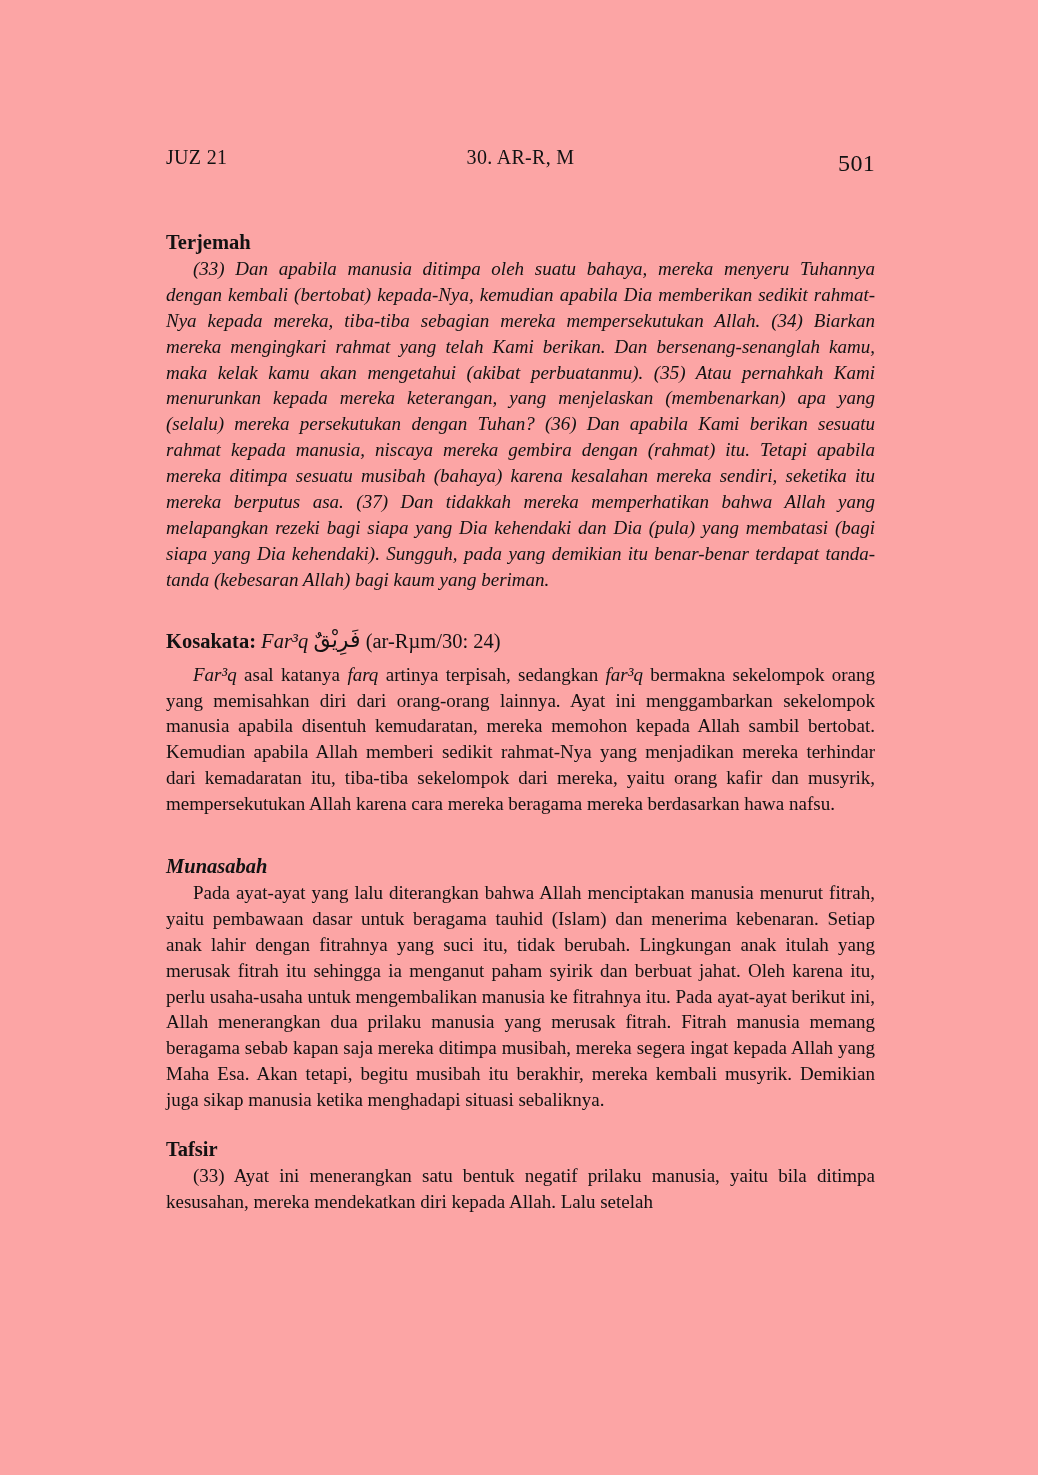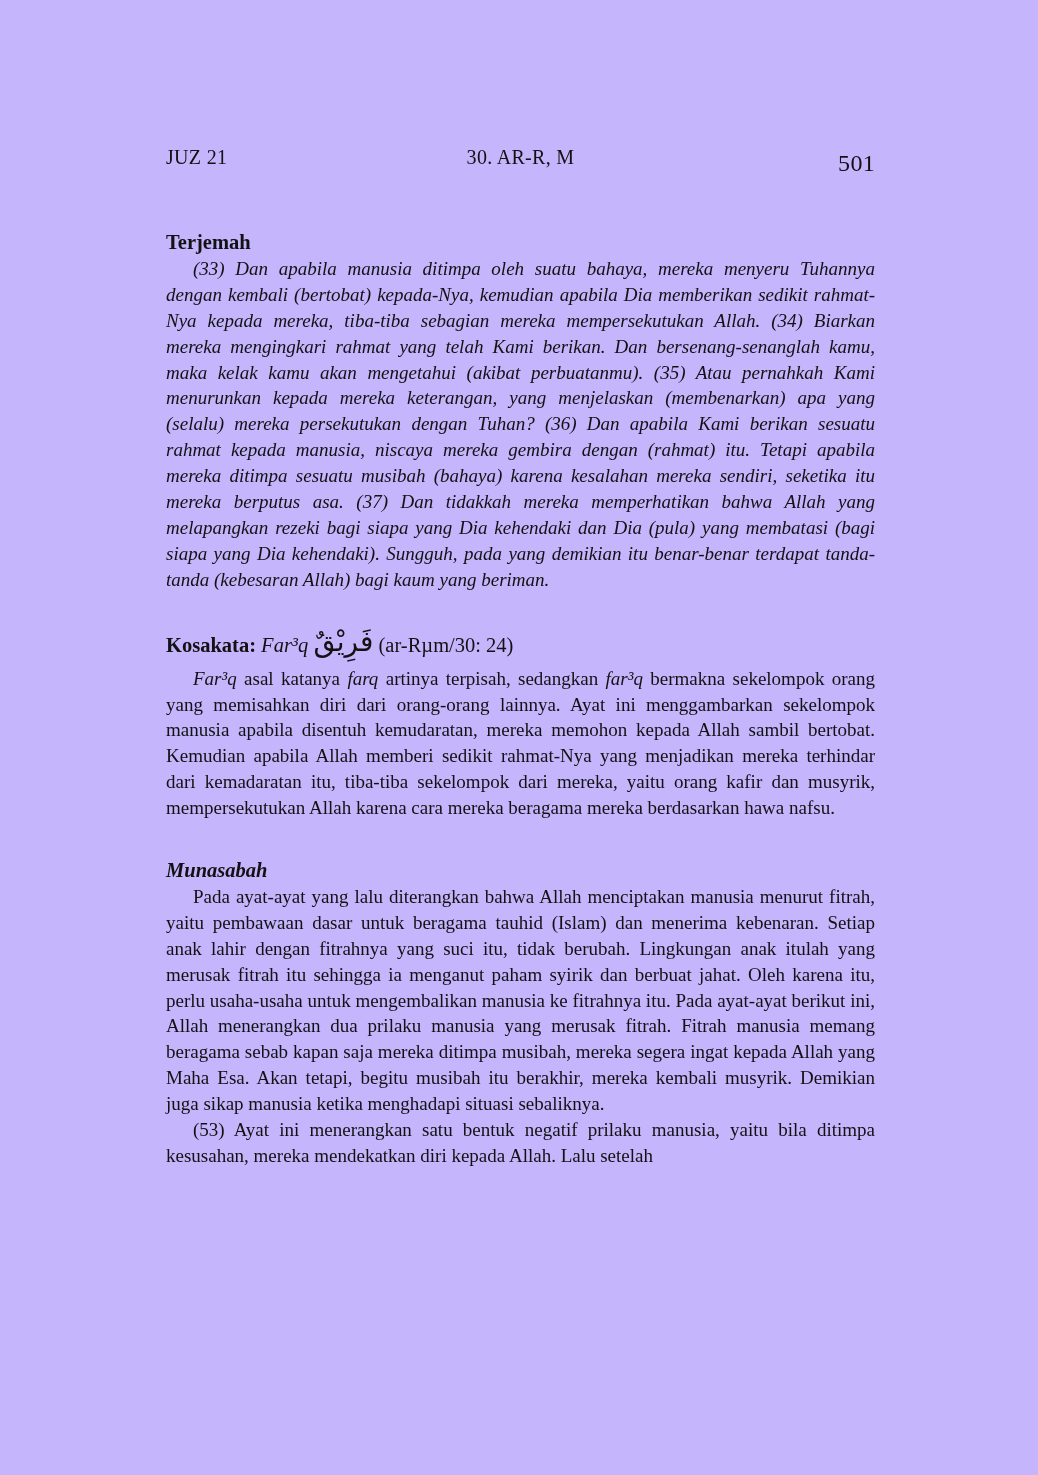--- a/index.html
+++ b/index.html
@@ -1,21 +1,21 @@
 <!DOCTYPE html>
 <html><head>
 <meta charset="utf-8">
 <style>
   * { box-sizing: border-box; }
   html, body { margin: 0; padding: 0; background: #e8e8e8; }
   .page {
     width: 1038px;
     height: 1475px;
     margin: 0 auto;
-    background: #c4b5fd;
+    background: #fca5a5;
     color: #121212;
     font-family: "Liberation Serif", serif;
     padding: 143px 163px 0 166px;
     overflow: hidden;
   }
   .page-header {
     display: grid;
     grid-template-columns: 1fr auto 1fr;
     align-items: baseline;
     font-size: 20px;
@@ -44,21 +44,21 @@
   .sec-terjemah { margin-top: 4px; }
   .kosakata-head {
     margin: 36px 0 7px 0;
     font-size: 20.5px;
     line-height: 25.9px;
   }
   .kosakata-head .label { font-weight: bold; }
   .kosakata-head .term  { font-style: italic; }
   .arabic {
     font-family: "DejaVu Sans", sans-serif;
-    font-size: 28px;
+    font-size: 22px;
     line-height: 1;
     display: inline-block;
     transform: translateY(-1px);
   }
   .sec-munasabah h2 { margin-top: 37px; font-style: italic; }
   .sec-tafsir h2    { margin-top: 24px; }
 </style>
 </head>
 <body>
 
@@ -84,16 +84,17 @@
     </p>
     <p class="body-text indent"><i>Far³q</i><span> asal katanya </span><i>farq</i><span> artinya terpisah, sedangkan </span><i>far³q</i><span> bermakna sekelompok orang yang memisahkan diri dari orang-orang lainnya. Ayat ini menggambarkan sekelompok manusia apabila disentuh kemudaratan, mereka memohon kepada Allah sambil bertobat. Kemudian apabila Allah memberi sedikit rahmat-Nya yang menjadikan mereka terhindar dari kemadaratan itu, tiba-tiba sekelompok dari mereka, yaitu orang kafir dan musyrik, mempersekutukan Allah karena cara mereka beragama mereka berdasarkan hawa nafsu.</span></p>
   </section>
 
   <section class="sec-munasabah">
     <h2>Munasabah</h2>
     <p class="body-text indent">Pada ayat-ayat yang lalu diterangkan bahwa Allah menciptakan manusia menurut fitrah, yaitu pembawaan dasar untuk beragama tauhid (Islam) dan menerima kebenaran. Setiap anak lahir dengan fitrahnya yang suci itu, tidak berubah. Lingkungan anak itulah yang merusak fitrah itu sehingga ia menganut paham syirik dan berbuat jahat. Oleh karena itu, perlu usaha-usaha untuk mengembalikan manusia ke fitrahnya itu. Pada ayat-ayat berikut ini, Allah menerangkan dua prilaku manusia yang merusak fitrah. Fitrah manusia memang beragama sebab kapan saja mereka ditimpa musibah, mereka segera ingat kepada Allah yang Maha Esa. Akan tetapi, begitu musibah itu berakhir, mereka kembali musyrik. Demikian juga sikap manusia ketika menghadapi situasi sebaliknya.</p>
   </section>
 
   <section class="sec-tafsir">
-    <p class="body-text indent">(53) Ayat ini menerangkan satu bentuk negatif prilaku manusia, yaitu bila ditimpa kesusahan, mereka mendekatkan diri kepada Allah. Lalu setelah</p>
+    <h2>Tafsir</h2>
+    <p class="body-text indent">(33) Ayat ini menerangkan satu bentuk negatif prilaku manusia, yaitu bila ditimpa kesusahan, mereka mendekatkan diri kepada Allah. Lalu setelah</p>
   </section>
 
 </div>
 
 </body></html>

